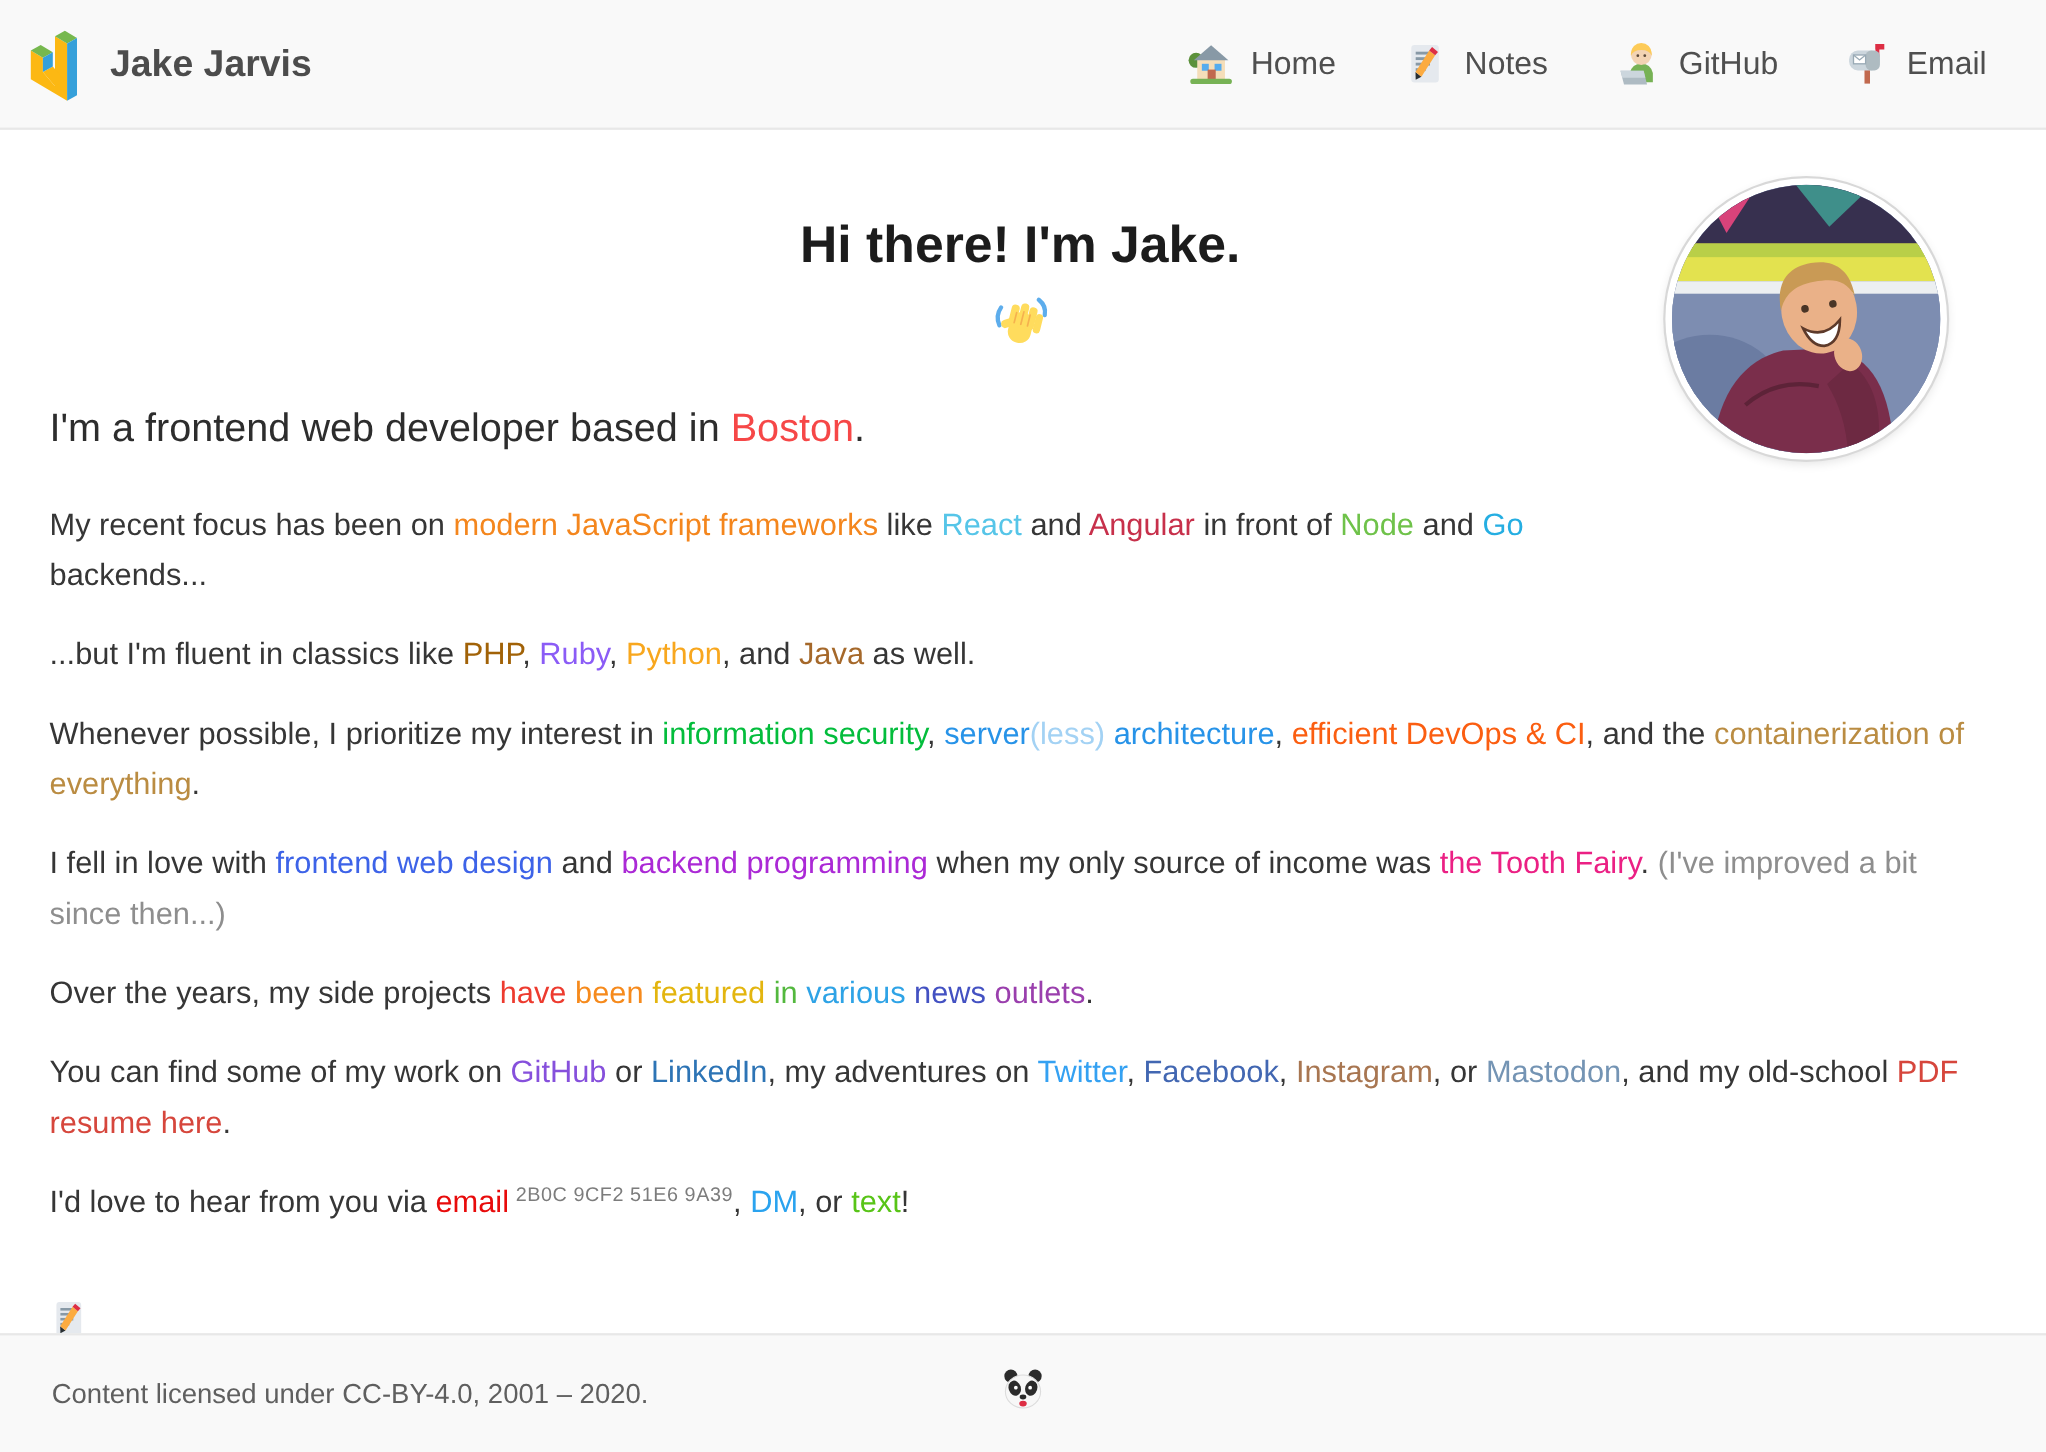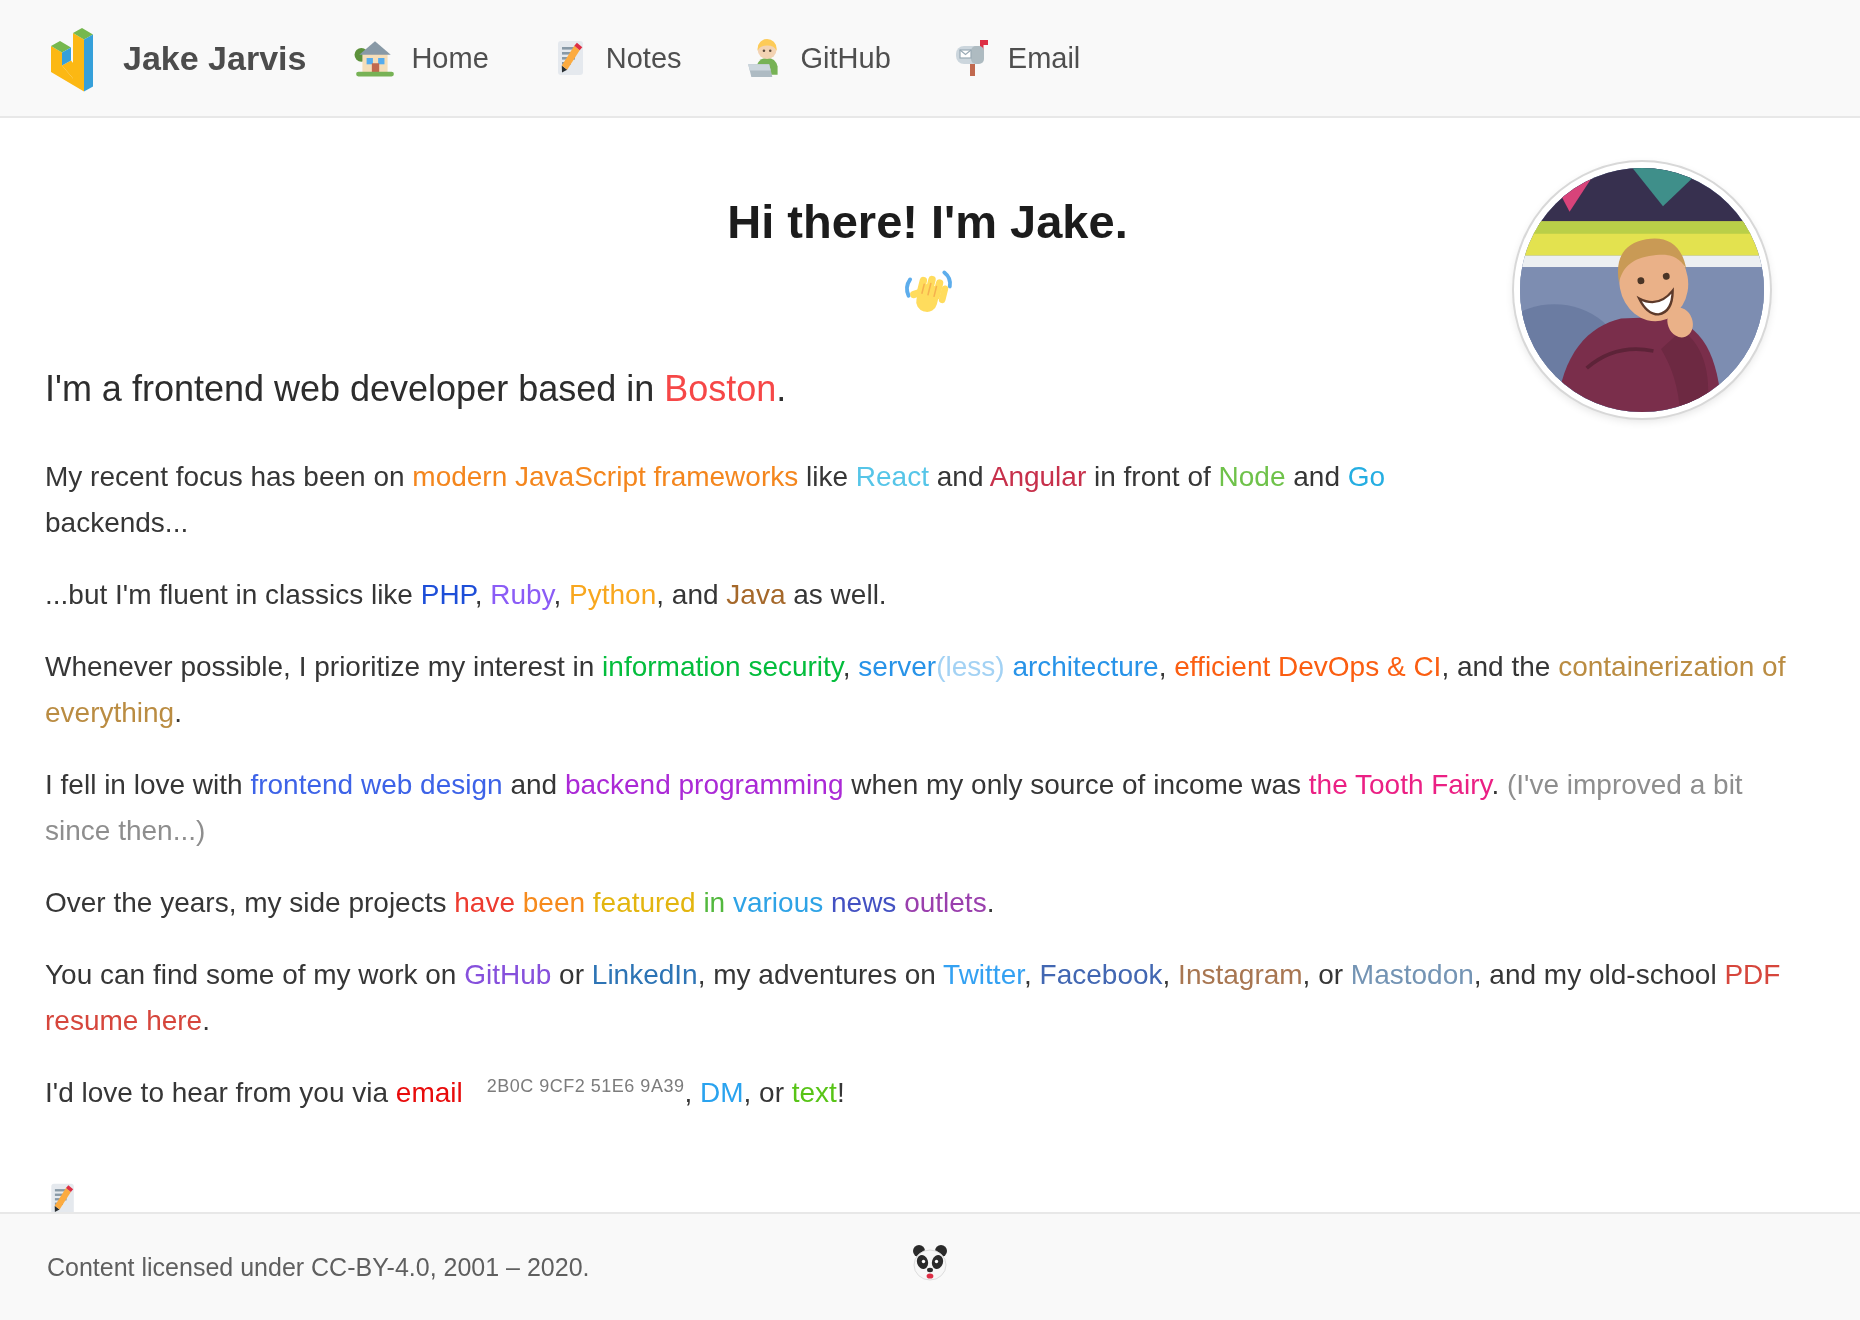--- a/index.html
+++ b/index.html
@@ -7,22 +7,22 @@
   html,body { width:1860px; height:1320px; overflow:hidden; }
   body {
     background:#ffffff;
     font-family:"Liberation Sans","DejaVu Sans",sans-serif;
     color:#363636;
     position:relative;
   }
   
   .site-header {
     height:118px; background:#f9f9f9; border-bottom:2px solid #e8e8e8;
-    display:flex; align-items:center; 
-    padding:0 54px 0 45px;
+    display:flex; align-items:center; justify-content:space-between;
+    padding:0 54px 0 22px;
     gap:48px;
   }
   .brand { display:flex; align-items:center; gap:26px; cursor:pointer; }
   .site-title { font-size:34px; font-weight:600; color:#4c4c4c; }
   .site-nav { display:flex; align-items:center; gap:62px; }
   .nav-item { display:flex; align-items:center; gap:15px; font-size:29px; color:#4f4f4f; cursor:pointer; }
   .nav-item svg { display:block; }
   
   .main { position:relative; padding:76px 50px 0 45px; }
   .avatar-wrap {
@@ -34,21 +34,21 @@
   }
   .avatar-wrap svg { display:block; }
   h1.page-title {
     font-size:47px; font-weight:700; color:#1c1c1c;
     display:flex; align-items:center; gap:18px; margin-bottom:34px;flex-direction:column;
   }
   .subheading { font-size:36px; font-weight:500; color:#2d2d2d; margin-bottom:44px; }
   .main p { font-size:28px; line-height:46px; color:#363636; margin-bottom:26px; max-width:1768px; }
   .main p.beside-photo { max-width:1430px; }
   .lnk { cursor:pointer; }
-  sup { font-size:18px; color:#7c7c7c; line-height:0; letter-spacing:.5px; margin-left:24px; }
+  sup { font-size:18px; color:#7c7c7c; line-height:0; letter-spacing:.5px; margin-left:6px; }
   .blog-link {
     margin-top:38px; display:inline-flex; align-items:center; gap:16px;
     font-size:29px; color:#1667c5; cursor:pointer;
   }
   
   .site-footer {
     position:absolute; left:0; right:0; bottom:0; height:108px;
     background:#f9f9f9; border-top:2px solid #e8e8e8;
     display:flex; align-items:center; justify-content:space-between;
     padding:0 50px 0 47px; font-size:25px; color:#5f5f5f;
@@ -179,21 +179,21 @@
           <rect x="11" y="33" width="19" height="9.5" rx="4.7" fill="#ffdc5d" transform="rotate(-32 20 38)"></rect>
           <path d="M26 24 v12 M34 21 v15 M42 23 v13" stroke="#ef9645" stroke-width="2" stroke-linecap="round" opacity=".6"></path>
         </g>
       </svg>
     </span>
   </h1>
 
   <div class="subheading"><span>I'm a frontend web developer based in </span><span class="lnk" style="color: rgb(246, 71, 71);">Boston</span><span>.</span></div>
 
   <p class="beside-photo"><span>My recent focus has been on </span><span class="lnk" style="color: rgb(244, 134, 29);">modern JavaScript frameworks</span><span> like </span><span class="lnk" style="color: rgb(86, 197, 232);">React</span><span> and </span><span class="lnk" style="color: rgb(199, 48, 75);">Angular</span><span> in front of </span><span class="lnk" style="color: rgb(111, 194, 74);">Node</span><span> and </span><span class="lnk" style="color: rgb(37, 174, 226);">Go</span><span> backends...</span></p>
-  <p><span>...but I'm fluent in classics like </span><span class="lnk" style="color: #1d4ed8;">PHP</span><span>, </span><span class="lnk" style="color: #8b5cf6;">Ruby</span><span>, </span><span class="lnk" style="color: rgb(248, 167, 30);">Python</span><span>, and </span><span class="lnk" style="color: rgb(165, 104, 42);">Java</span><span> as well.</span></p>
+  <p><span>...but I'm fluent in classics like </span><span class="lnk" style="color: #a16207;">PHP</span><span>, </span><span class="lnk" style="color: #8b5cf6;">Ruby</span><span>, </span><span class="lnk" style="color: rgb(248, 167, 30);">Python</span><span>, and </span><span class="lnk" style="color: rgb(165, 104, 42);">Java</span><span> as well.</span></p>
   <p><span>Whenever possible, I prioritize my interest in </span><span class="lnk" style="color: rgb(3, 189, 60);">information security</span><span>, </span><span class="lnk" style="color: rgb(39, 147, 232);">server</span><span class="lnk" style="color: rgb(163, 210, 244);">(less)</span><span class="lnk" style="color: rgb(39, 147, 232);"> architecture</span><span>, </span><span class="lnk" style="color: rgb(251, 94, 17);">efficient DevOps &amp; CI</span><span>, and the </span><span class="lnk" style="color: rgb(186, 140, 66);">containerization of everything</span><span>.</span></p>
   <p><span>I fell in love with </span><span class="lnk" style="color: rgb(61, 99, 232);">frontend web design</span><span> and </span><span class="lnk" style="color: rgb(171, 41, 214);">backend programming</span><span> when my only source of income was </span><span class="lnk" style="color: rgb(235, 32, 132);">the Tooth Fairy</span><span>. </span><span style="color: rgb(142, 142, 142);">(I've improved a bit since then...)</span></p>
   <p><span>Over the years, my side projects </span><span class="lnk" style="color: rgb(237, 59, 47);">have</span><span> </span><span class="lnk" style="color: rgb(246, 138, 28);">been</span><span> </span><span class="lnk" style="color: rgb(227, 181, 15);">featured</span><span> </span><span class="lnk" style="color: rgb(83, 184, 62);">in</span><span> </span><span class="lnk" style="color: rgb(46, 163, 230);">various</span><span> </span><span class="lnk" style="color: rgb(67, 81, 194);">news</span><span> </span><span class="lnk" style="color: rgb(154, 63, 173);">outlets</span><span>.</span></p>
   <p><span>You can find some of my work on </span><span class="lnk" style="color: rgb(134, 80, 220);">GitHub</span><span> or </span><span class="lnk" style="color: rgb(45, 116, 181);">LinkedIn</span><span>, my adventures on </span><span class="lnk" style="color: rgb(52, 161, 242);">Twitter</span><span>, </span><span class="lnk" style="color: rgb(66, 103, 178);">Facebook</span><span>, </span><span class="lnk" style="color: rgb(168, 118, 81);">Instagram</span><span>, or </span><span class="lnk" style="color: rgb(116, 148, 180);">Mastodon</span><span>, and my old-school </span><span class="lnk" style="color: rgb(214, 70, 60);">PDF resume here</span><span>.</span></p>
   <p><span>I'd love to hear from you via </span><span class="lnk" style="color: rgb(232, 11, 11);">email</span><sup>2B0C 9CF2 51E6 9A39</sup><span>, </span><span class="lnk" style="color: rgb(42, 163, 239);">DM</span><span>, or </span><span class="lnk" style="color: rgb(88, 196, 23);">text</span><span>!</span></p>
 
   <div class="blog-link">
     <span>
       <svg width="36" height="38" viewBox="0 0 40 40">
         <rect x="7" y="3" width="25" height="34" rx="3" fill="#e5e9ee"></rect>

